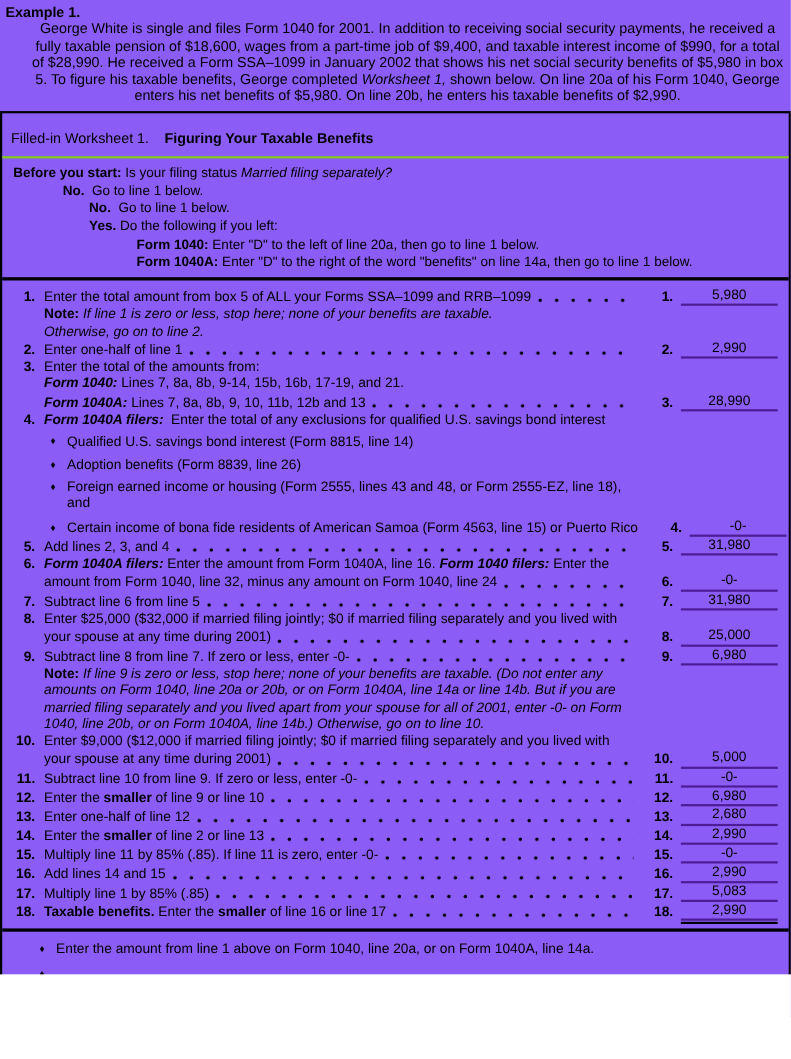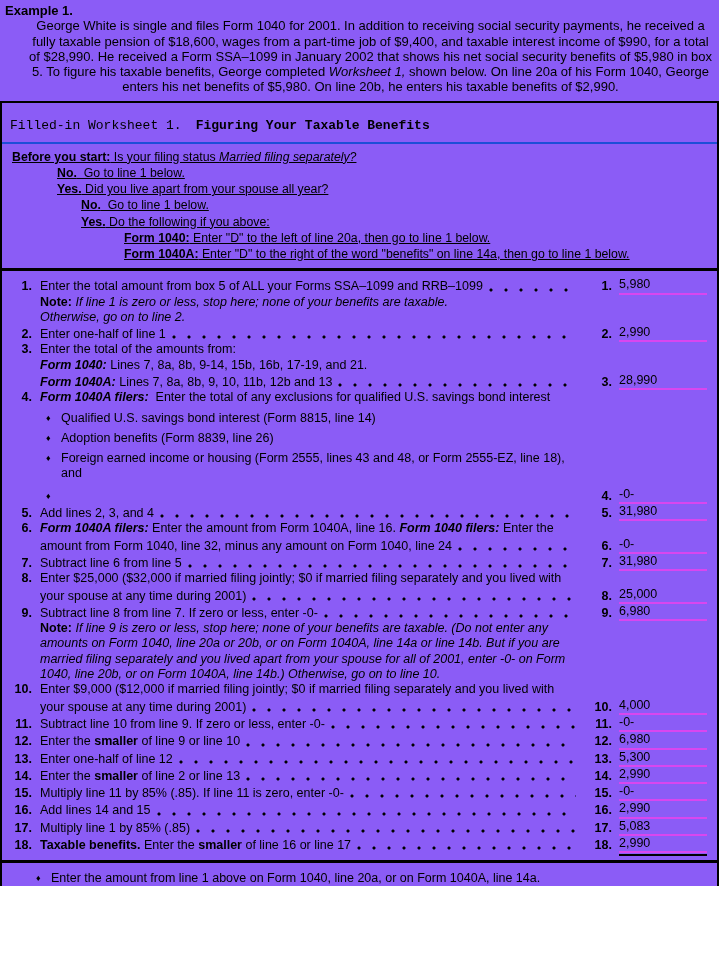--- a/index.html
+++ b/index.html
@@ -9,47 +9,47 @@
   .i{font-style:italic;}
   .bi{font-weight:bold;font-style:italic;}
 
   
   .example{padding:3px 4px 0 5px;font-size:13px;line-height:15.3px;}
   .ex-head{font-weight:bold;}
   .ex-body{margin:0 0 0 21px;white-space:pre-wrap;text-align:center;}
 
   
   .wsbox{margin-top:6px;border:2px solid #000;}
-  .ws-title{padding:15px 24px 9px 8px;font-size:13px;border-bottom:2px solid #1d4ed8;font-family:Liberation Mono, monospace;}
+  .ws-title{padding:15px 24px 9px 8px;font-size:13px;border-bottom:2px solid #84cc16;}
   .ws-title .main{font-weight:bold;margin-left:14px;}
 
   
   .bys{padding:5px 0 6px 0;font-size:12.3px;line-height:16.2px;border-bottom:3px solid #000;}
-  .bys-row{white-space:pre-wrap;text-decoration:underline;}
+  .bys-row{white-space:pre-wrap;}
   .lv0{padding-left:10px;}
   .lv1{padding-left:55px;}
   .lv2{padding-left:79px;}
   .lv3{padding-left:122px;}
 
   
   .lines{padding:6px 10px 7px 4px;line-height:15.3px;border-bottom:3px solid #000;}
   .ws-row{display:flex;align-items:flex-end;}
   .ws-row.bullet{margin-top:5px;}
   .num{flex:none;width:26px;margin-right:8px;text-align:right;font-weight:bold;}
   .diamond{flex:none;margin-left:6px;width:15px;font-size:9px;}
   .txt{flex:none;white-space:pre-wrap;}
   .txt.grow{flex:1;}
   .txt.c2{padding-left:21px;}
   .leader{flex:1;min-width:10px;margin:0 6px;align-self:stretch;
           background-image:radial-gradient(circle at 2px 50%,#000 1.3px,transparent 1.8px);
           background-size:15px 4px;background-repeat:repeat-x;
           background-position:left calc(100% - 3px);}
   .spacer{flex:1;min-width:10px;}
   .vnum{flex:none;width:30px;text-align:right;font-weight:bold;margin-right:7px;}
-  .val{flex:none;width:88px;border-bottom:2px solid #d946ef;position:relative;}
+  .val{flex:none;width:88px;text-align:center;border-bottom:2px solid #4c1d95;position:relative;}
   .val.double::after{content:"";position:absolute;left:0;right:0;bottom:-5px;border-top:2px solid #000;}
 
   
   .wfooter{padding:8px 10px 5px 34px;line-height:14.8px;}
   .wf-row{display:flex;white-space:pre-wrap;}
   .wf-row:nth-child(2){margin-top:8px;}
   .wf-row:nth-child(3){margin-top:7px;align-items:flex-end;}
   .wf-row .diamond{margin-left:0;}
 </style>
 </head>
@@ -63,23 +63,22 @@
   </div>
 
   <div class="wsbox">
     <div class="ws-title">
       <span>Filled-in Worksheet 1.</span><span class="main">Figuring Your Taxable Benefits</span>
     </div>
 
     <div class="bys" id="bys">
         <div class="bys-row lv0"><span class="b">Before you start:</span><span> Is your filing status </span><span class="i">Married filing separately?</span></div>
         <div class="bys-row lv1"><span class="b">No.</span><span>  Go to line 1 below.</span></div>
-        <div class="bys-row lv1"><span class="b">Yes.</span><span> Did you live apart from your spouse all year?</span></div>
         <div class="bys-row lv2"><span class="b">No.</span><span>  Go to line 1 below.</span></div>
-        <div class="bys-row lv2"><span class="b">Yes.</span><span> Do the following if you above:</span></div>
+        <div class="bys-row lv2"><span class="b">Yes.</span><span> Do the following if you left:</span></div>
         <div class="bys-row lv3"><span class="b">Form 1040:</span><span> Enter "D" to the left of line 20a, then go to line 1 below.</span></div>
         <div class="bys-row lv3"><span class="b">Form 1040A:</span><span> Enter "D" to the right of the word "benefits" on line 14a, then go to line 1 below.</span></div>
       </div>
 
     <div class="lines" id="lines">
         <div class="ws-row">
           <span class="num">1.</span>
           <span class="txt"><span>Enter the total amount from box 5 of ALL your Forms SSA–1099 and RRB–1099</span></span>
           <span class="leader"></span>
           <span class="vnum">1.</span>
@@ -134,20 +133,21 @@
           <span class="diamond">♦</span>
           <span class="txt grow"><span>Foreign earned income or housing (Form 2555, lines 43 and 48, or Form 2555-EZ, line 18),</span></span>
         </div>
         <div class="ws-row">
           <span class="num"></span>
           <span class="txt c2 grow"><span>and</span></span>
         </div>
         <div class="ws-row bullet">
           <span class="num"></span>
           <span class="diamond">♦</span>
+          <span class="txt"><span>Certain income of bona fide residents of American Samoa (Form 4563, line 15) or Puerto Rico</span></span>
           <span class="spacer"></span>
           <span class="vnum">4.</span>
           <span class="val">-0-</span>
         </div>
         <div class="ws-row">
           <span class="num">5.</span>
           <span class="txt"><span>Add lines 2, 3, and 4</span></span>
           <span class="leader"></span>
           <span class="vnum">5.</span>
           <span class="val">31,980</span>
@@ -206,42 +206,42 @@
         </div>
         <div class="ws-row">
           <span class="num">10.</span>
           <span class="txt grow"><span>Enter $9,000 ($12,000 if married filing jointly; $0 if married filing separately and you lived with</span></span>
         </div>
         <div class="ws-row">
           <span class="num"></span>
           <span class="txt"><span>your spouse at any time during 2001)</span></span>
           <span class="leader"></span>
           <span class="vnum">10.</span>
-          <span class="val">4,000</span>
+          <span class="val">5,000</span>
         </div>
         <div class="ws-row">
           <span class="num">11.</span>
           <span class="txt"><span>Subtract line 10 from line 9. If zero or less, enter -0-</span></span>
           <span class="leader"></span>
           <span class="vnum">11.</span>
           <span class="val">-0-</span>
         </div>
         <div class="ws-row">
           <span class="num">12.</span>
           <span class="txt"><span>Enter the </span><span class="b">smaller</span><span> of line 9 or line 10</span></span>
           <span class="leader"></span>
           <span class="vnum">12.</span>
           <span class="val">6,980</span>
         </div>
         <div class="ws-row">
           <span class="num">13.</span>
           <span class="txt"><span>Enter one-half of line 12</span></span>
           <span class="leader"></span>
           <span class="vnum">13.</span>
-          <span class="val">5,300</span>
+          <span class="val">2,680</span>
         </div>
         <div class="ws-row">
           <span class="num">14.</span>
           <span class="txt"><span>Enter the </span><span class="b">smaller</span><span> of line 2 or line 13</span></span>
           <span class="leader"></span>
           <span class="vnum">14.</span>
           <span class="val">2,990</span>
         </div>
         <div class="ws-row">
           <span class="num">15.</span>

